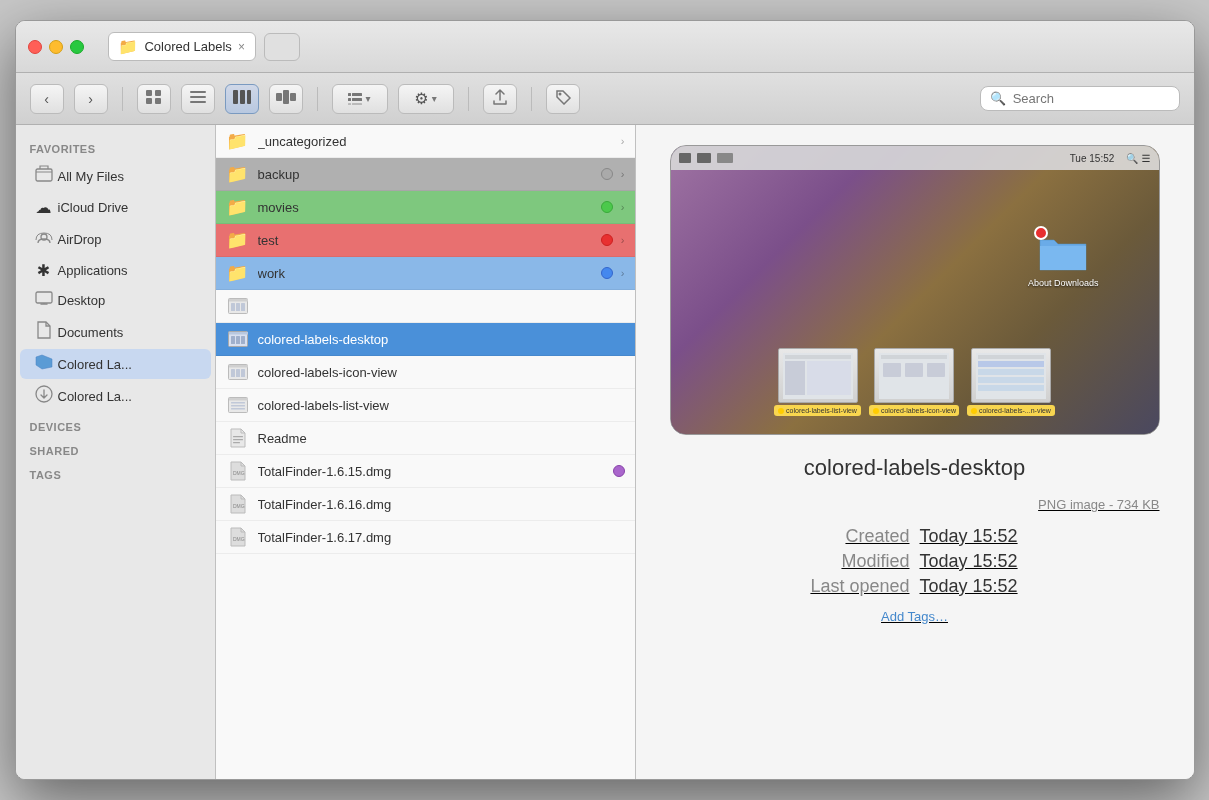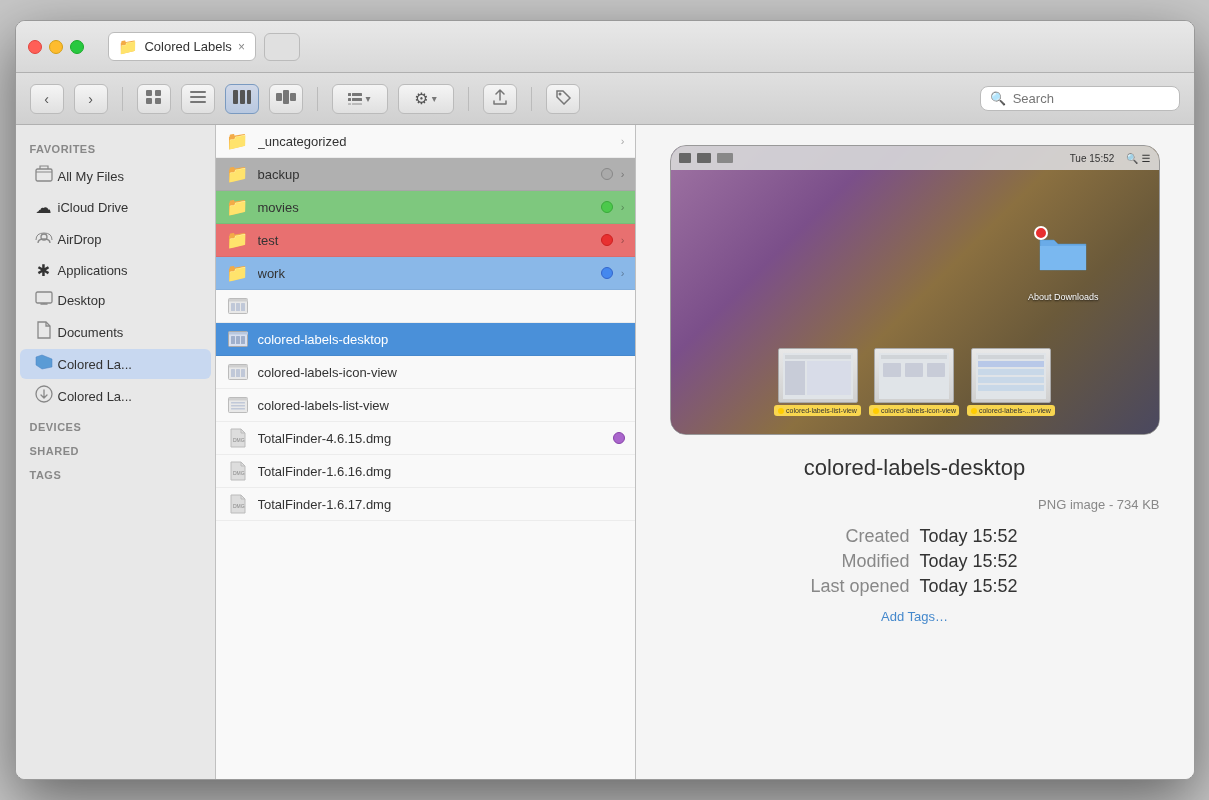--- a/index.html
+++ b/index.html
@@ -343,21 +343,21 @@
       background: linear-gradient(135deg, #9b6fa0 0%, #7b4f8a 25%, #8b7040 50%, #6b5a3a 70%, #4a4860 100%);
     }
 
     .preview-about-downloads {
       position: absolute;
       top: 60px;
       right: 60px;
       display: flex;
       flex-direction: column;
       align-items: center;
-      gap: 16px;
+      gap: 2px;
     }
 
     .preview-label-red {
       width: 14px;
       height: 14px;
       background: #e83030;
       border-radius: 50%;
       position: absolute;
       top: -4px;
       left: -4px;
@@ -428,20 +428,21 @@
       font-size: 22px;
       font-weight: 400;
       color: #333;
       margin-bottom: 16px;
       text-align: center;
     }
 
     .preview-meta {
       width: 100%;
       max-width: 490px;
+      text-decoration: underline;
     }
 
     .meta-type {
       text-align: right;
       color: #888;
       font-size: 13px;
       margin-bottom: 12px;
     }
 
     .meta-row {
@@ -749,30 +750,42 @@
             <rect x="0.5" y="0.5" width="19" height="15" rx="1" stroke="#bbb" fill="#e8e8e8"></rect>
             <rect x="1" y="1" width="19" height="2.5" fill="#d0d0d0"></rect>
             <rect x="3" y="5" width="14" height="1.5" rx="0.5" fill="#c0c8d8"></rect>
             <rect x="3" y="8" width="14" height="1.5" rx="0.5" fill="#c0c8d8"></rect>
             <rect x="3" y="11" width="14" height="1.5" rx="0.5" fill="#c0c8d8"></rect>
           </svg>
         </span>
         <span class="file-name">colored-labels-list-view</span>
       </div>
 
+      <div class="file-row">
+        <span class="file-icon">
+          <svg width="18" height="20" viewBox="0 0 18 20" fill="none">
+            <path d="M2 1 L12 1 L16 5 L16 19 L2 19 Z" stroke="#bbb" stroke-width="1" fill="#e8e8e8"></path>
+            <path d="M12 1 L12 5 L16 5" stroke="#bbb" stroke-width="1" fill="none"></path>
+            <rect x="4" y="8" width="10" height="1.2" rx="0.5" fill="#aaa"></rect>
+            <rect x="4" y="11" width="10" height="1.2" rx="0.5" fill="#aaa"></rect>
+            <rect x="4" y="14" width="7" height="1.2" rx="0.5" fill="#aaa"></rect>
+          </svg>
+        </span>
+        <span class="file-name">Readme</span>
+      </div>
 
       <div class="file-row">
         <span class="file-icon">
           <svg width="18" height="20" viewBox="0 0 18 20" fill="none">
             <path d="M2 1 L12 1 L16 5 L16 19 L2 19 Z" stroke="#bbb" stroke-width="1" fill="#ddd"></path>
             <path d="M12 1 L12 5 L16 5" stroke="#bbb" stroke-width="1" fill="none"></path>
             <text x="4" y="14" font-size="5" fill="#888">DMG</text>
           </svg>
         </span>
-        <span class="file-name">TotalFinder-4.6.15.dmg</span>
+        <span class="file-name">TotalFinder-1.6.15.dmg</span>
         <span class="label-dot dot-purple"></span>
       </div>
 
       <div class="file-row">
         <span class="file-icon">
           <svg width="18" height="20" viewBox="0 0 18 20" fill="none">
             <path d="M2 1 L12 1 L16 5 L16 19 L2 19 Z" stroke="#bbb" stroke-width="1" fill="#ddd"></path>
             <path d="M12 1 L12 5 L16 5" stroke="#bbb" stroke-width="1" fill="none"></path>
             <text x="4" y="14" font-size="5" fill="#888">DMG</text>
           </svg>

